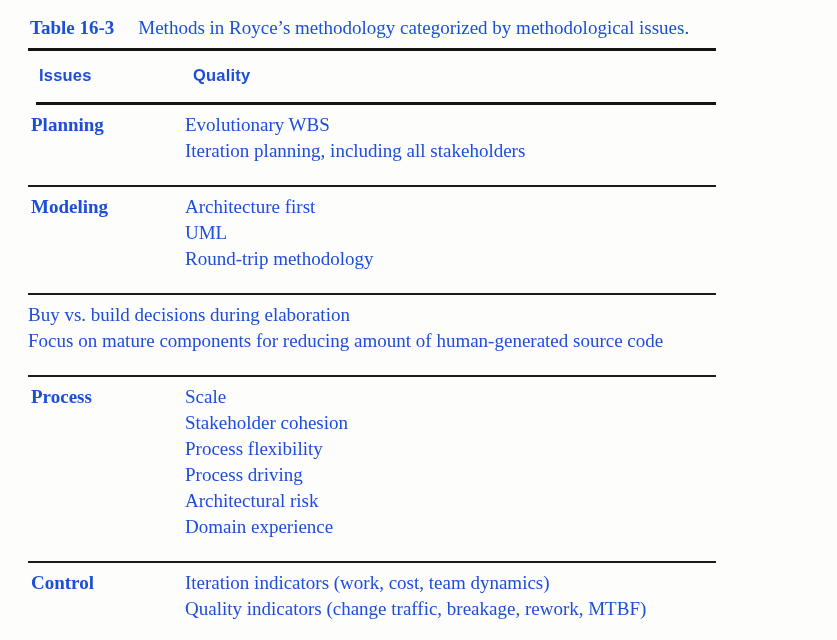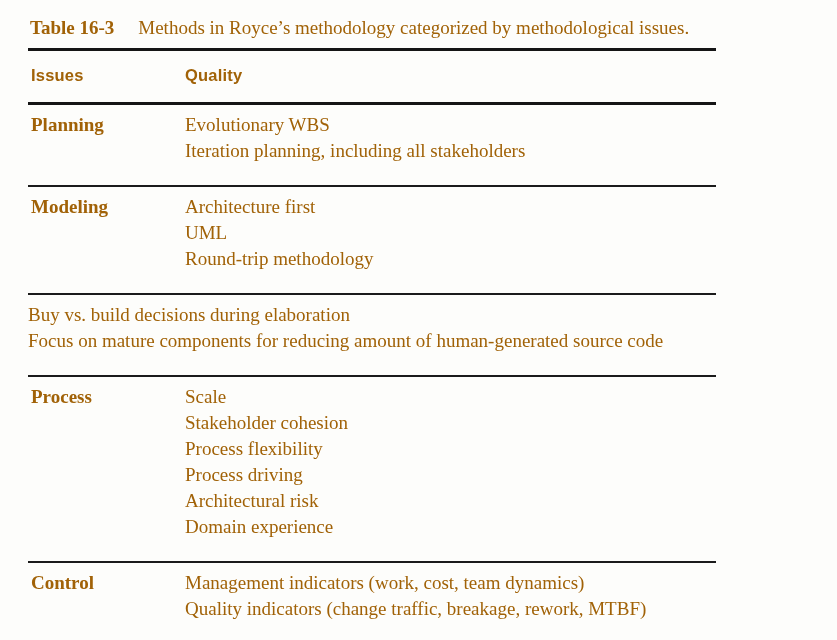--- a/index.html
+++ b/index.html
@@ -7,21 +7,21 @@
   html, body {
     width: 837px;
     height: 640px;
     background: #fdfdfb;
   }
 
   .page {
     width: 732px;
     height: 640px;
     background: #fdfdfb;
-    color: #a16207;
+    color: #1d4ed8;
     overflow: hidden;
   }
 
   
   .caption {
     padding: 15px 16px 0 30px;
     font-family: "Liberation Serif", serif;
     font-size: 19px;
     line-height: 25px;
     white-space: nowrap;
@@ -35,20 +35,21 @@
   .table {
     margin: 8px 16px 0 28px;
     border-top: 3px solid #151515;
     border-bottom: 4px solid #111;
   }
 
   .thead {
     display: flex;
     border-bottom: 3px solid #151515;
     padding: 15px 0 17px 0;
+    margin-left: 8px;
   }
   .th {
     font-family: "Liberation Sans", sans-serif;
     font-weight: bold;
     font-size: 16.5px;
     letter-spacing: 0.2px;
   }
 
   .col1 {
     width: 157px;
@@ -124,20 +125,20 @@
             <div class="method-line">Stakeholder cohesion</div>
             <div class="method-line">Process flexibility</div>
             <div class="method-line">Process driving</div>
             <div class="method-line">Architectural risk</div>
             <div class="method-line">Domain experience</div>
           </div>
         </div>
         <div class="trow">
           <div class="col1 issue">Control</div>
           <div class="col2 methods">
-            <div class="method-line">Management indicators (work, cost, team dynamics)</div>
+            <div class="method-line">Iteration indicators (work, cost, team dynamics)</div>
             <div class="method-line">Quality indicators (change traffic, breakage, rework, MTBF)</div>
           </div>
         </div>
       </div>
   </div>
 
 </div>
 
 </body></html>

